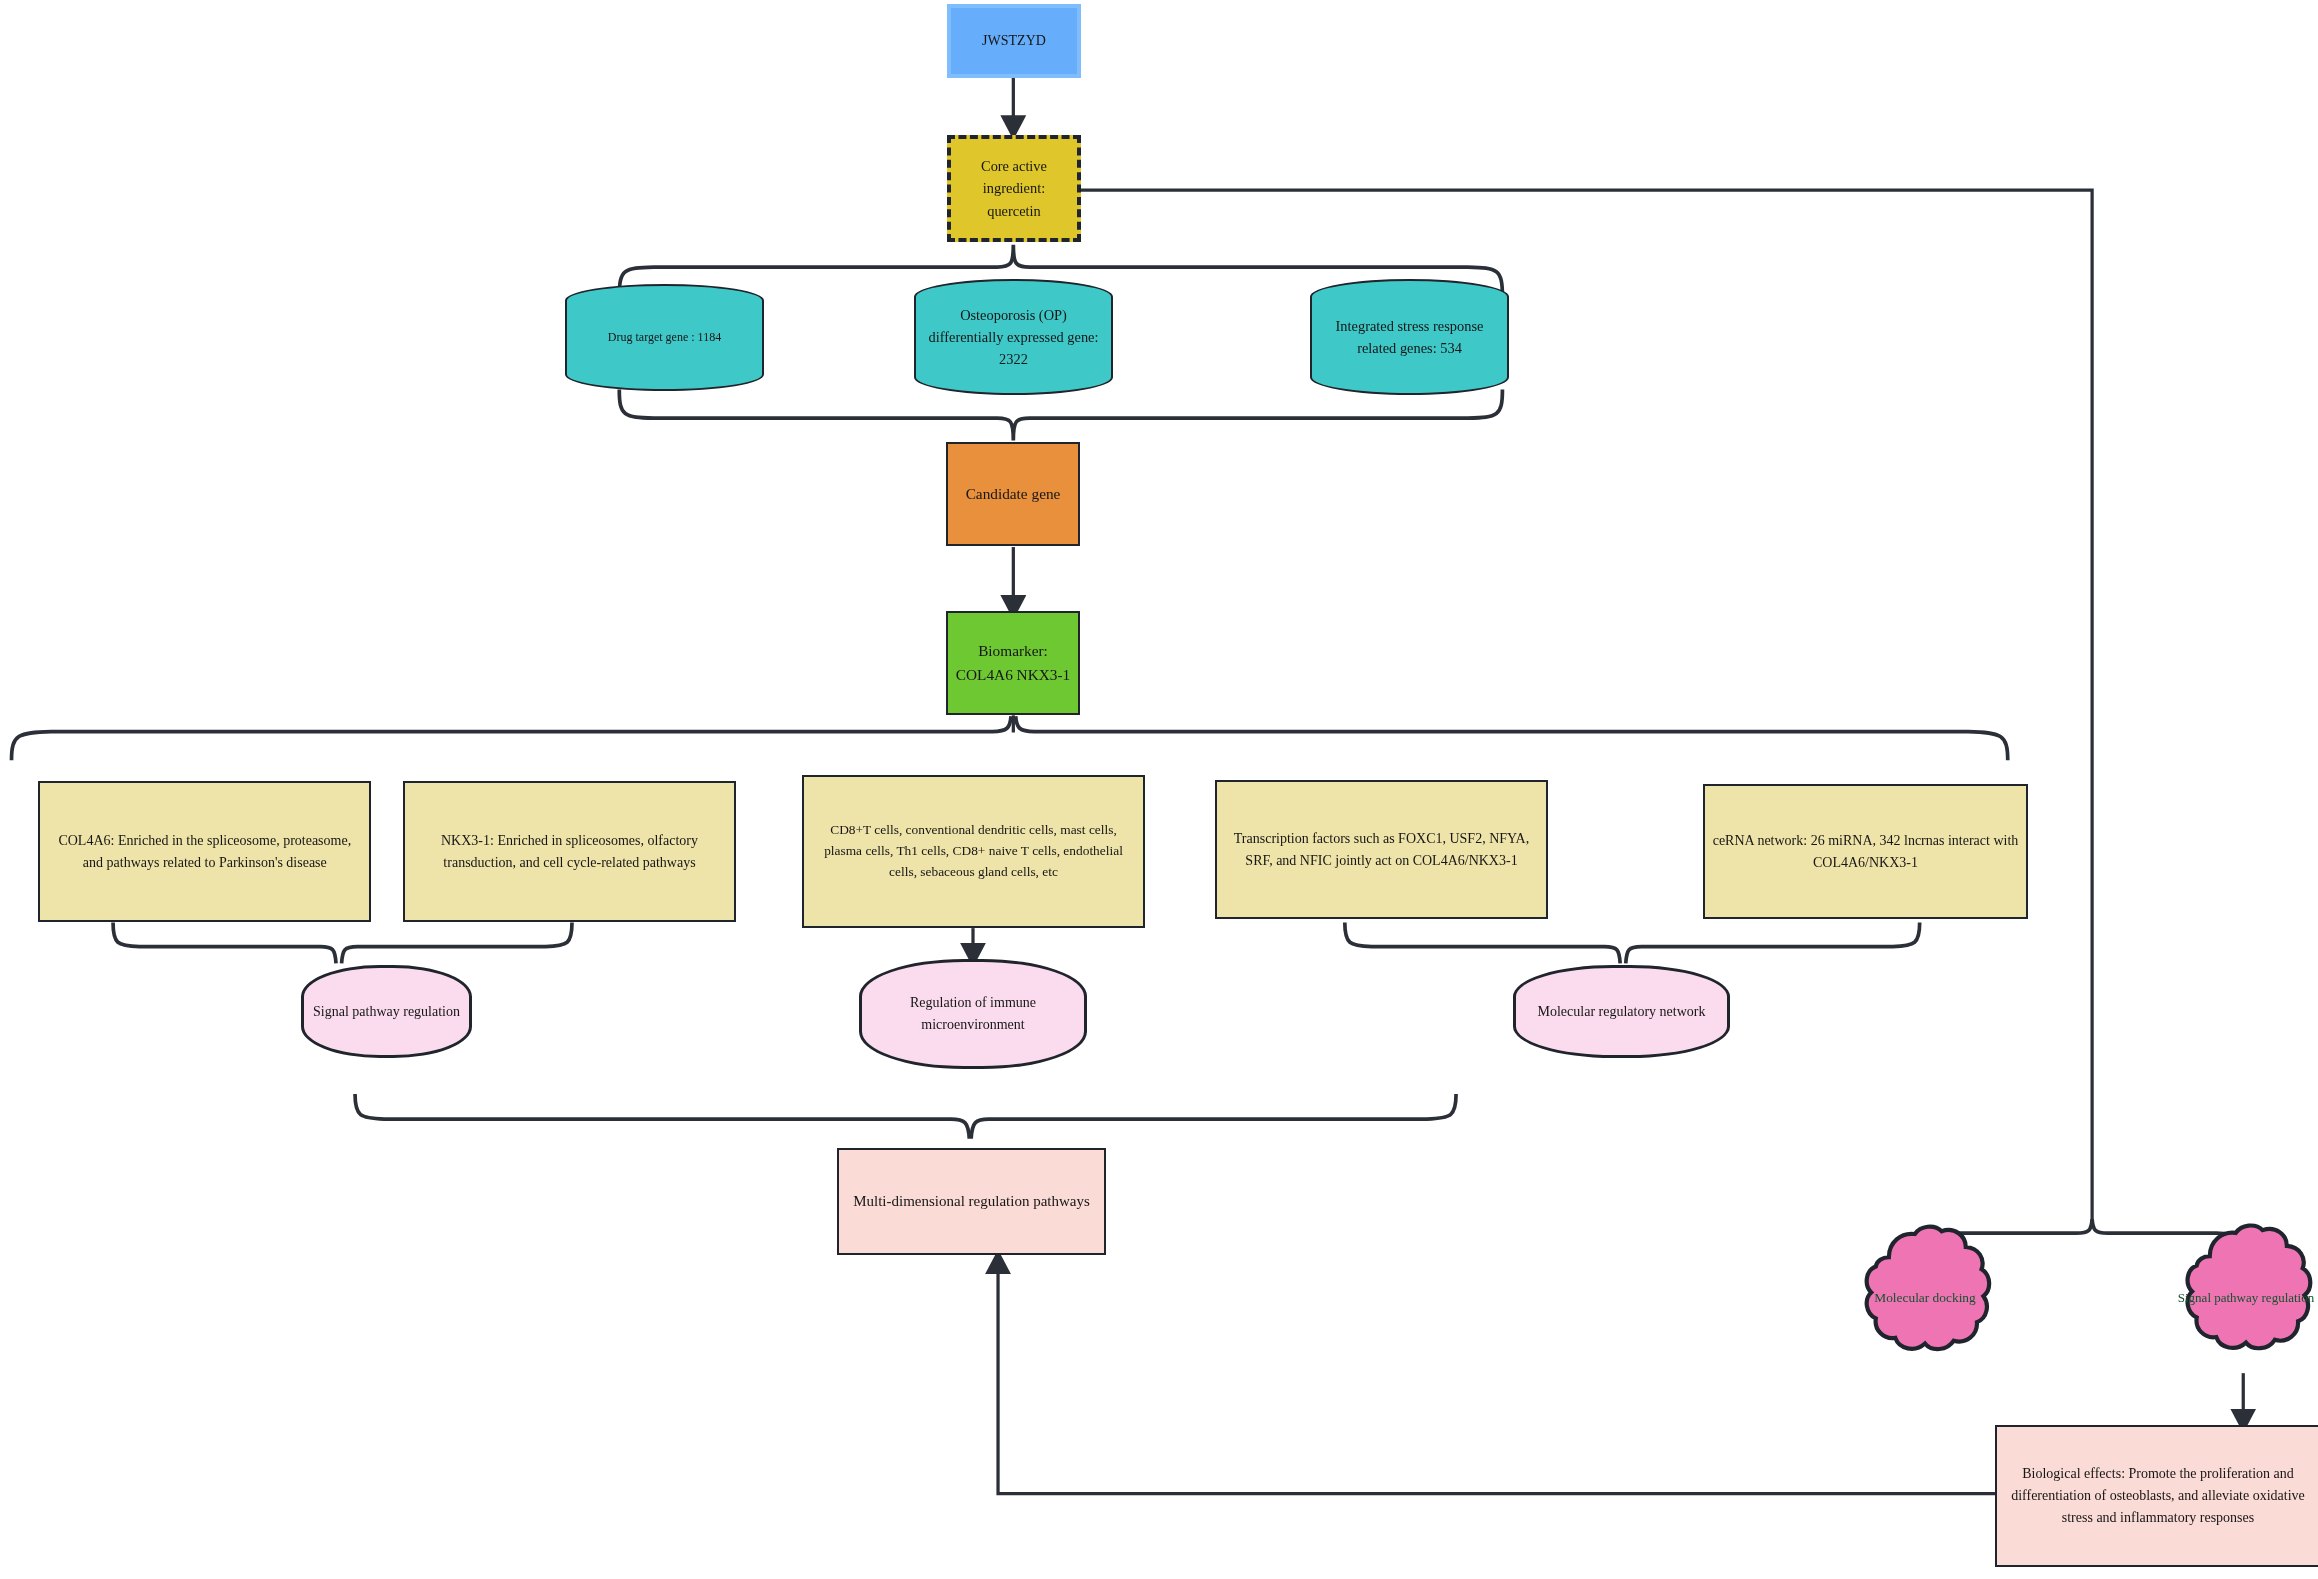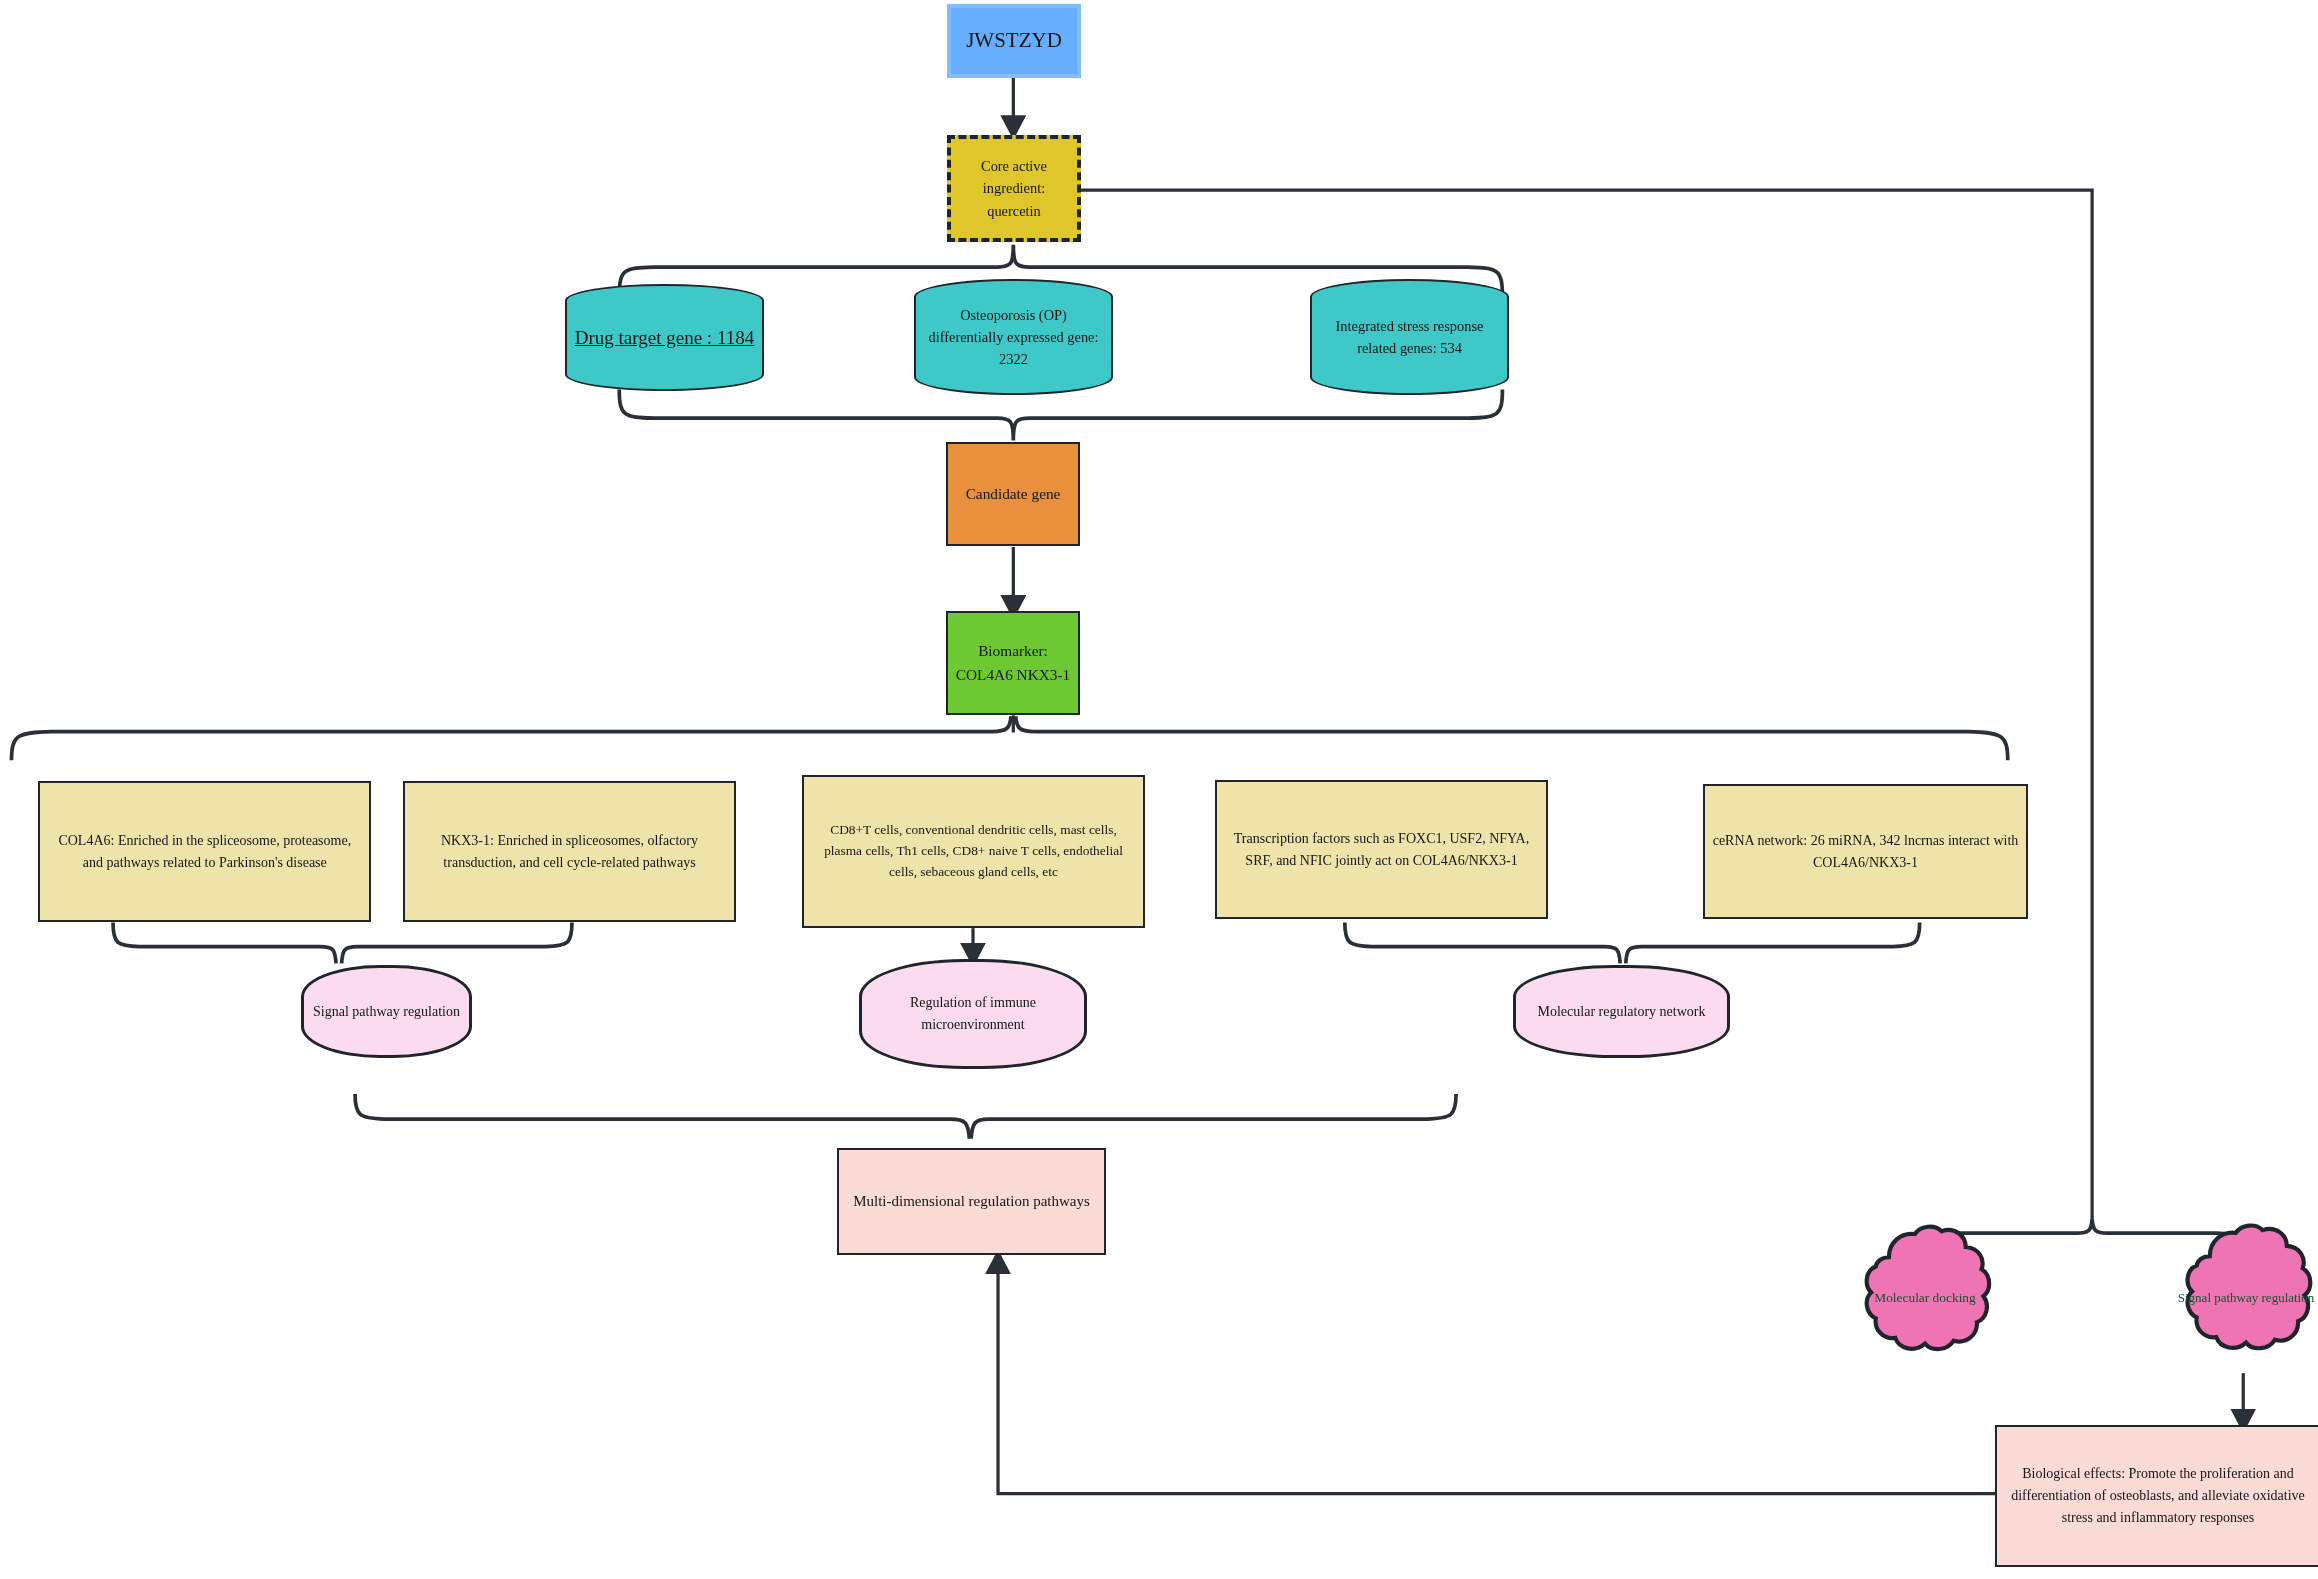--- a/index.html
+++ b/index.html
@@ -61,29 +61,29 @@
       <path d="M2330,410 L4512,410 L4512,2645"></path>
       <path d="M4146,2700 C4146,2668 4156,2662 4204,2660 L4478,2660 C4506,2660 4510,2654 4512,2630
                M4838,2700 C4838,2668 4828,2662 4780,2660 L4546,2660 C4518,2660 4514,2654 4512,2630" stroke-width="8"></path>
 
       <path d="M4838,2962 L4838,3075" marker-end="url(#arw)"></path>
 
       <path d="M4306,3222 L2152,3222 L2152,2712" marker-end="url(#arw)"></path>
     </g>
   </svg>
 
-  <div class="node n-jwstzyd" style="left:947px;top:3.7px;width:134px;height:74px;font-size:21px;">
+  <div class="node n-jwstzyd" style="left:947px;top:3.7px;width:134px;height:74px;font-size:14px;">
     <span class="tx">JWSTZYD</span>
   </div>
 
   <div class="node n-quercetin" style="left:947px;top:135px;width:134px;height:107px;font-size:14.4px;">
     <span class="tx">Core active ingredient: quercetin</span>
   </div>
 
-  <div class="node n-teal" style="left:565px;top:284px;width:199px;height:107px;font-size:19px;text-decoration:underline;">
+  <div class="node n-teal" style="left:565px;top:284px;width:199px;height:107px;font-size:12px;">
     <span class="tx">Drug target gene : 1184</span>
   </div>
 
   <div class="node n-teal" style="left:914px;top:279px;width:199px;height:116px;font-size:14.4px;">
     <span class="tx">Osteoporosis (OP) differentially expressed gene: 2322</span>
   </div>
 
   <div class="node n-teal" style="left:1310px;top:279px;width:199px;height:116px;font-size:14.4px;">
     <span class="tx">Integrated stress response related genes: 534</span>
   </div>

